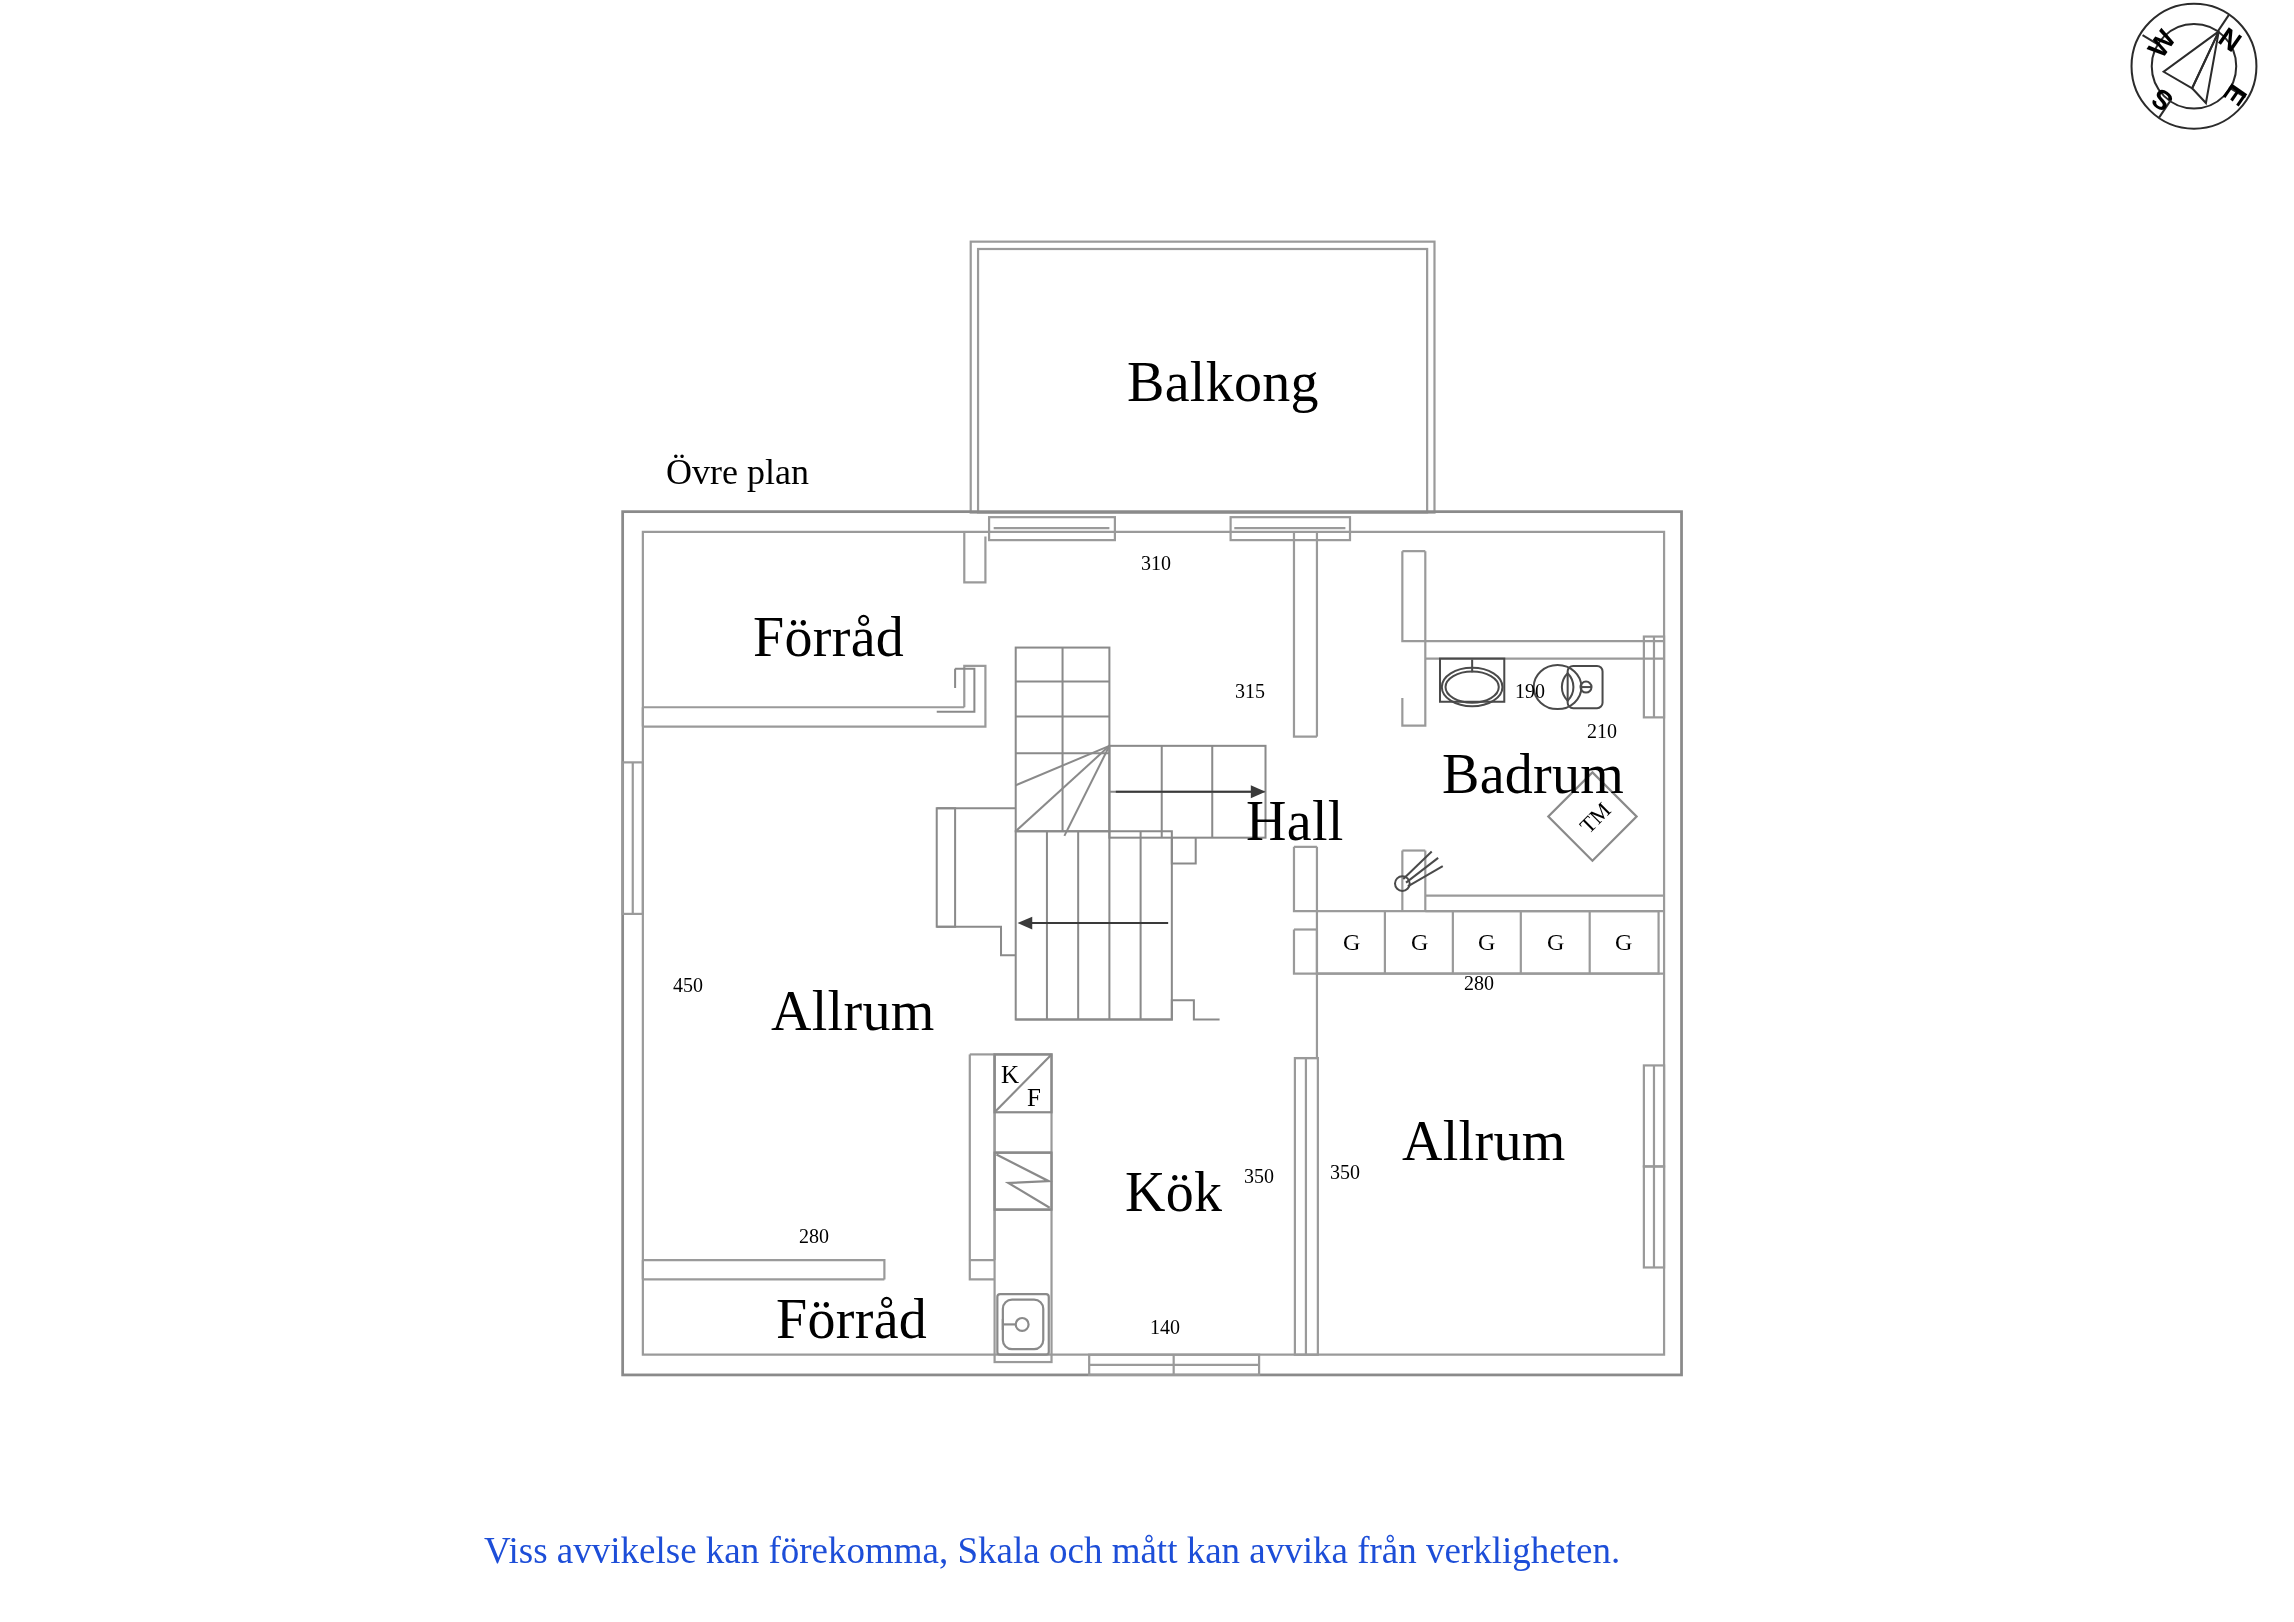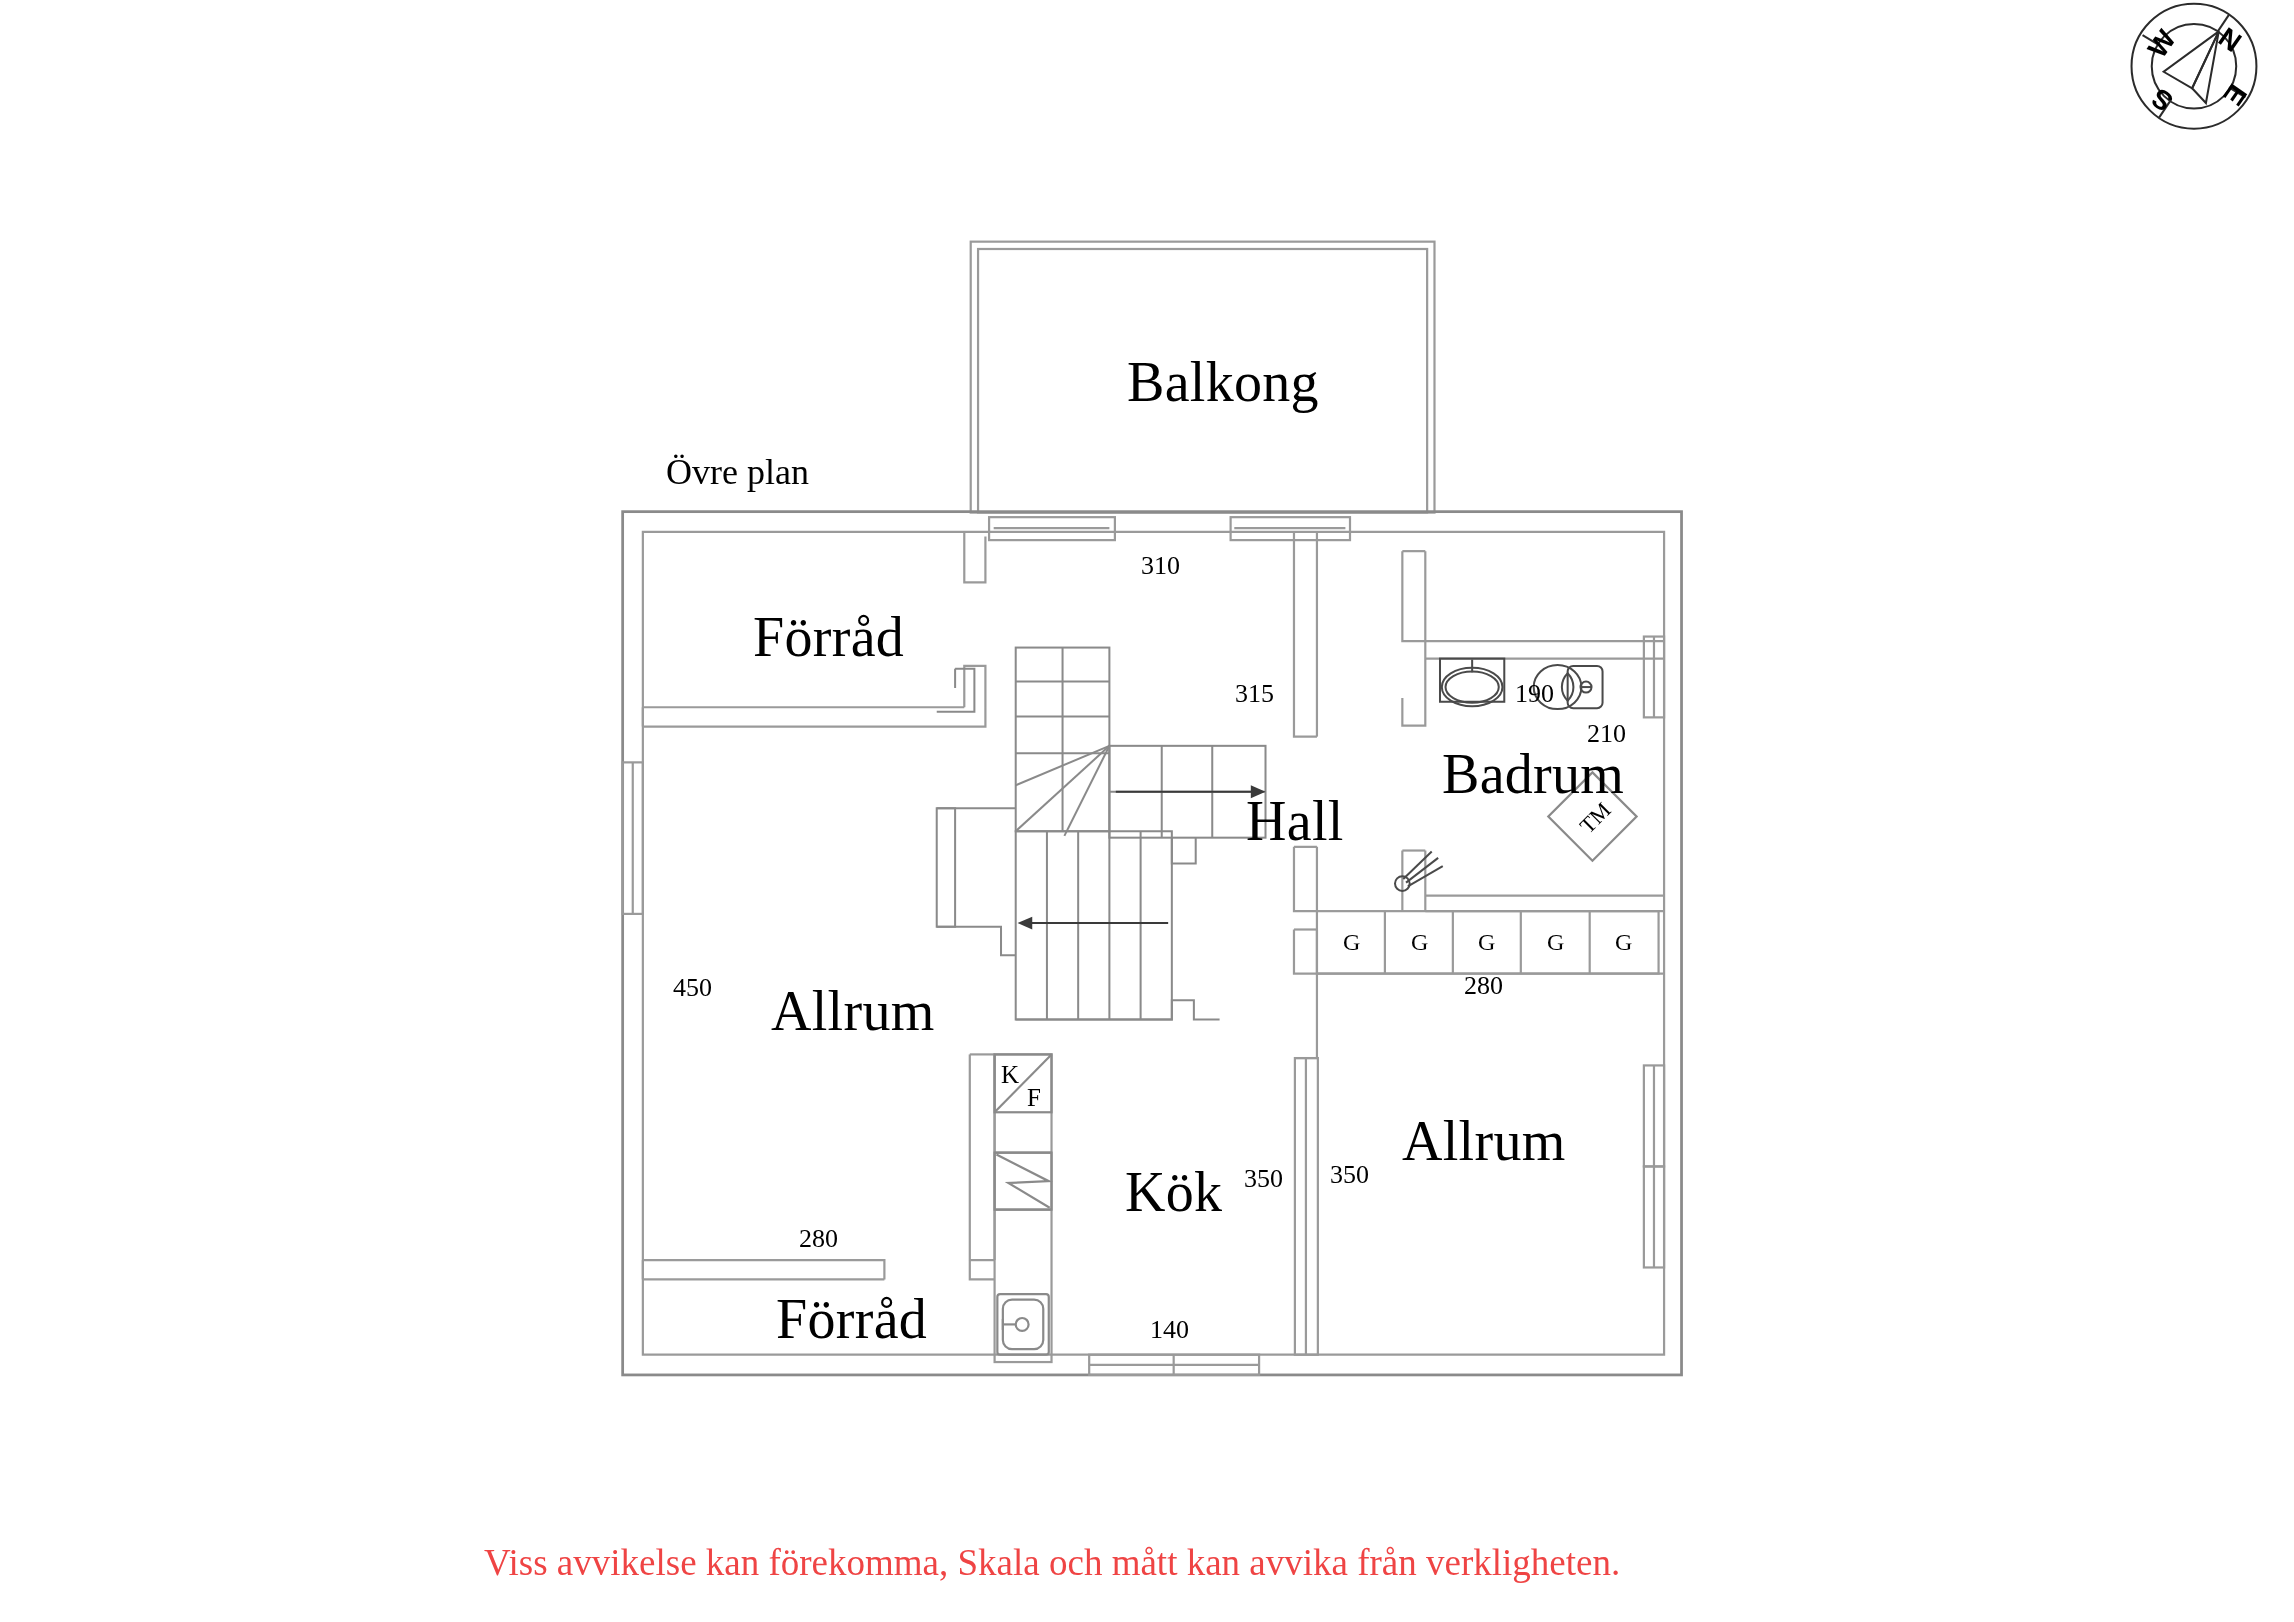--- a/index.html
+++ b/index.html
@@ -44,42 +44,41 @@
     color: #000;
   }
   .room-label {
     font-size: 56px;
     letter-spacing: 0.3px;
   }
   .plan-title {
     font-size: 36px;
   }
   .dim {
-    font-size: 26px;
+    font-size: 20px;
   }
   .cab-letter {
     font-size: 24px;
   }
   .appl-letter {
     font-size: 25px;
   }
   .tm-letter {
     font-size: 22px;
   }
   .compass-letter {
     font-size: 27.5px;
     font-weight: 700;
     font-family: "Liberation Sans", sans-serif;
   }
   .caption {
     position: absolute;
     font-size: 37px;
     white-space: nowrap;
-    color: #ef4444;
-    margin-top: 12px;
+    color: #1d4ed8;
   }
   .rot-tm   { transform: rotate(-45deg); transform-origin: 0 0; }
   .rot-n    { transform: rotate(35deg);  transform-origin: 50% 50%; }
   .rot-e    { transform: rotate(125deg); transform-origin: 50% 50%; }
   .rot-s    { transform: rotate(215deg); transform-origin: 50% 50%; }
   .rot-w    { transform: rotate(305deg); transform-origin: 50% 50%; }
 </style>
 </head>
 <body>
 

